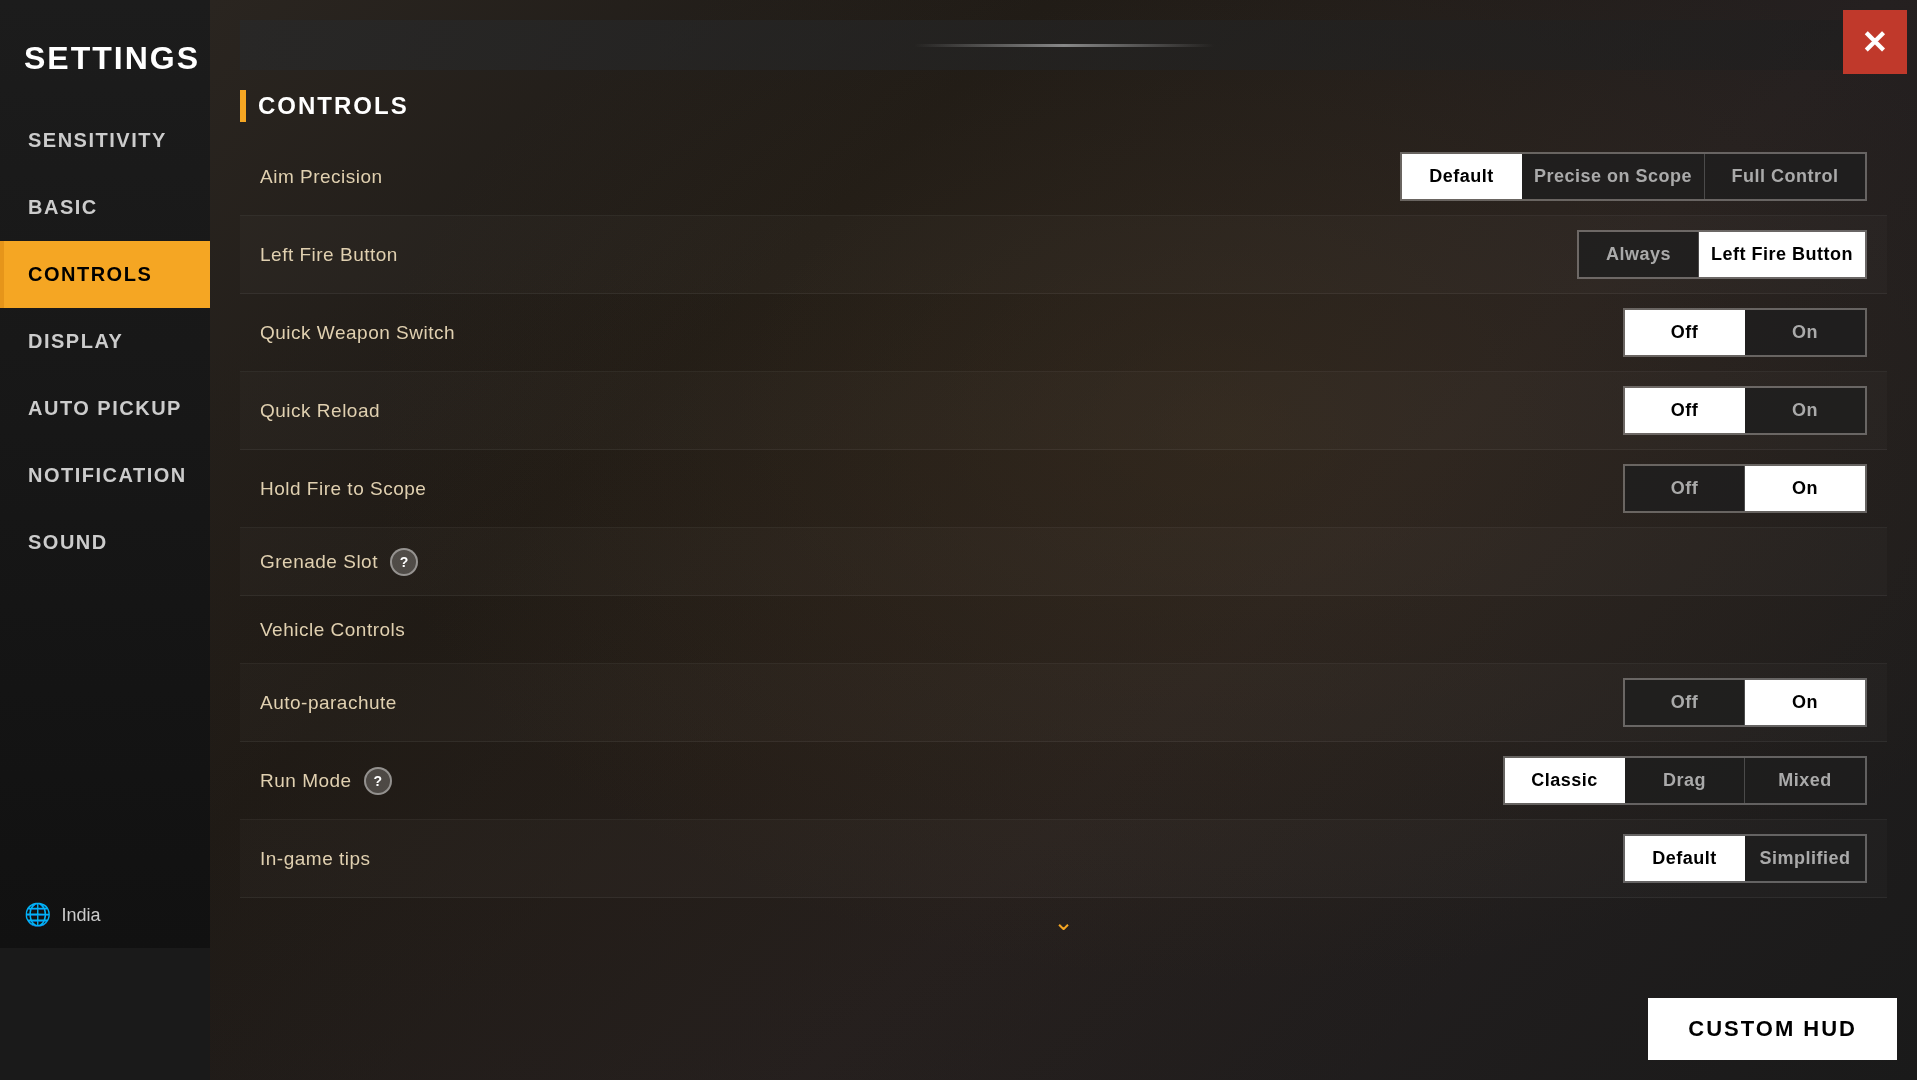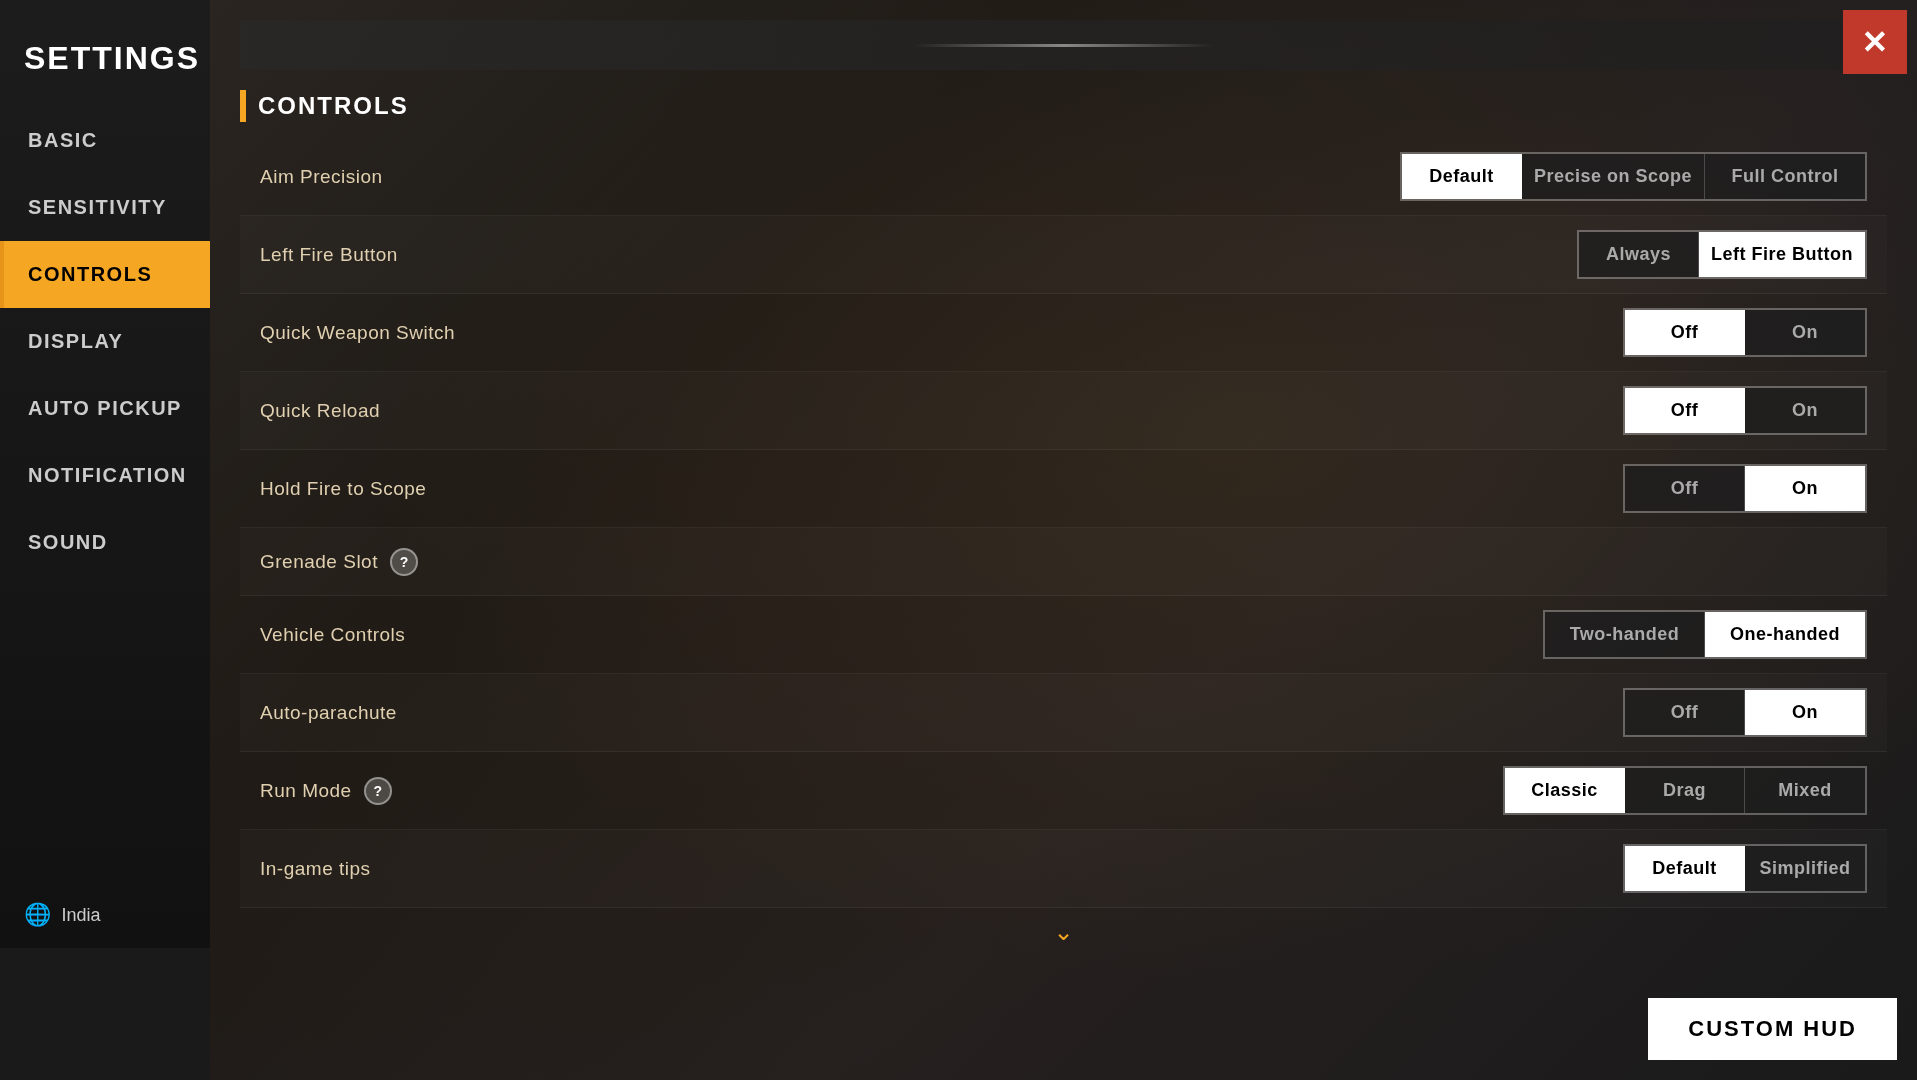--- a/index.html
+++ b/index.html
@@ -257,22 +257,22 @@
       height: 3px;
       background: linear-gradient(90deg, transparent, #888, transparent);
     }
   </style>
 </head>
 <body>
 
 <nav class="sidebar">
   <div class="settings-title">SETTINGS</div>
 
+  <div class="nav-item sensitivity">SENSITIVITY</div>
   <div class="nav-item basic">BASIC</div>
-  <div class="nav-item sensitivity">SENSITIVITY</div>
   <div class="nav-item active controls">CONTROLS</div>
   <div class="nav-item display">DISPLAY</div>
   <div class="nav-item auto-pickup">AUTO PICKUP</div>
   <div class="nav-item notification">NOTIFICATION</div>
   <div class="nav-item sound">SOUND</div>
 
   <div class="sidebar-footer">
     <span class="globe-icon">🌐</span>
     <span>India</span>
   </div>
@@ -349,24 +349,20 @@
         <div class="setting-label-group">
           <span class="setting-label">Grenade Slot</span>
           <div class="help-icon">?</div>
         </div>
       </div>
 
       <div class="setting-row">
         <div class="setting-label-group">
           <span class="setting-label">Vehicle Controls</span>
         </div>
-        <div class="options-group">
-          <button class="option-btn wide">Two-handed</button>
-          <button class="option-btn active wide">One-handed</button>
-        </div>
       </div>
 
       <div class="setting-row">
         <div class="setting-label-group">
           <span class="setting-label">Auto-parachute</span>
         </div>
         <div class="options-group">
           <button class="option-btn">Off</button>
           <button class="option-btn active">On</button>
         </div>

